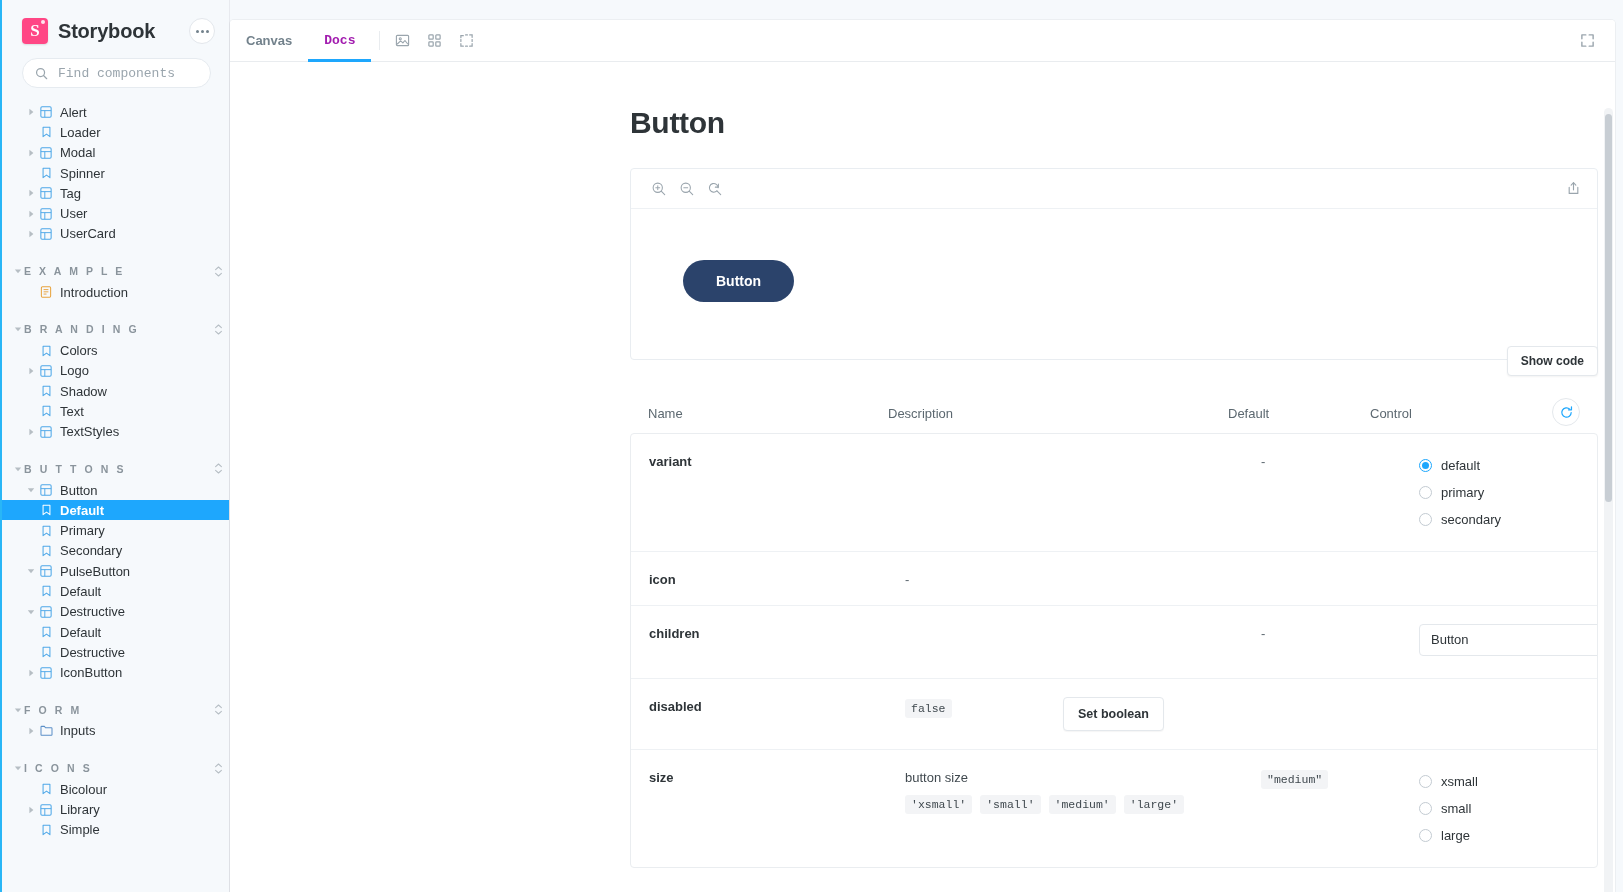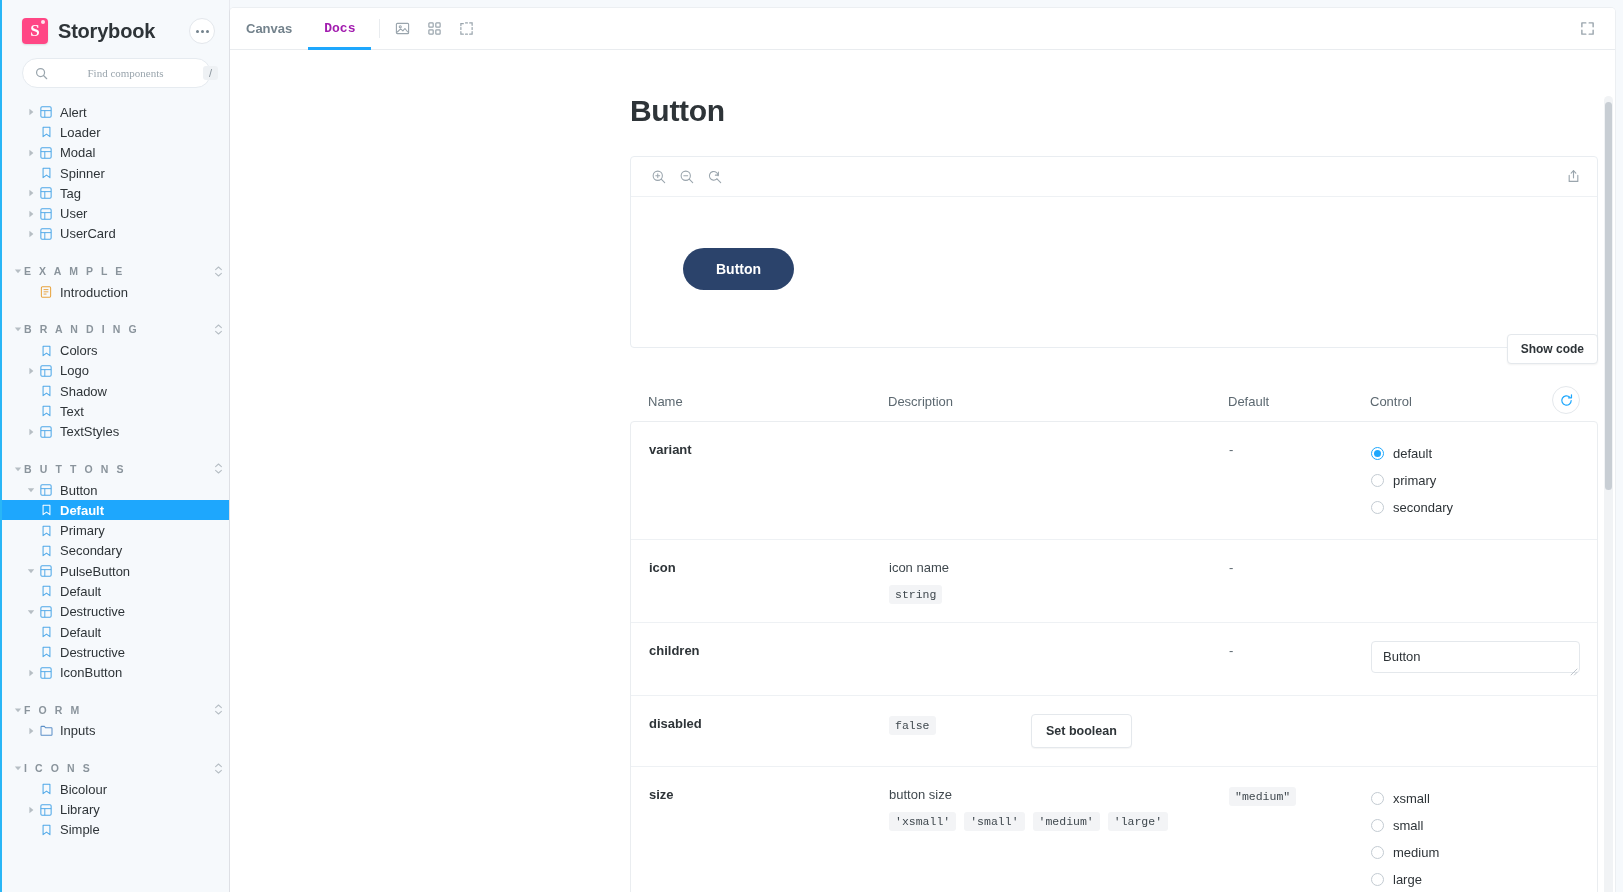--- a/index.html
+++ b/index.html
@@ -73,23 +73,22 @@
     display: flex; align-items: center; gap: 8px;
     height: 30px;
     border: 1px solid #e6ebf0;
     background: #ffffff;
     border-radius: 16px;
     padding: 0 6px 0 12px;
   }
   .search-box svg { flex: 0 0 13px; }
   .search-box input {
     border: none; outline: none; background: transparent;
-    font-size: 11px; color: #2e3438; flex: 1;
-    font-family: Liberation Serif, serif;
-    text-align: center;
+    font-size: 13px; color: #2e3438; flex: 1;
+    font-family: Liberation Mono, monospace;
   }
   .search-box input::placeholder { color: #9aa5ad; }
   .slash-key {
     font-size: 11px; color: #8a949c; background: #eef1f4;
     border-radius: 3px; padding: 1px 6px; flex: 0 0 auto;
   }
 
   .sb-tree {
     flex: 1; overflow: hidden; padding-top: 4px;
   }
@@ -124,21 +123,21 @@
     font-size: 10.5px; font-weight: 700; color: #8a949c;
     letter-spacing: 2.6px; flex: 1;
   }
   .group-exp { width: 22px; display: flex; align-items: center; justify-content: center; color: #b6bec4; }
 
   
   .main {
     flex: 1; height: 892px;
     display: flex; flex-direction: column;
     background: #f6f9fc;
-    padding: 8px 8px 0 0;
+    padding: 20px 8px 0 0;
   }
   .main-inner {
     flex: 1;
     background: #ffffff;
     border-radius: 4px 4px 0 0;
     display: flex; flex-direction: column;
     overflow: hidden;
     box-shadow: 0 0 0 1px rgba(0,0,0,.04);
     position: relative;
   }
@@ -251,20 +250,21 @@
     border: 1px solid #eaedf0;
     border-radius: 4px;
     overflow: hidden;
     background: #fff;
   }
   .arow {
     display: flex;
     border-bottom: 1px solid #eef1f4;
     padding: 18px 0 18px 18px;
     align-items: flex-start;
+    gap: 16px;
   }
   .arow:last-child { border-bottom: none; }
   .aname { font-size: 13px; font-weight: 700; color: #2e3438; padding-top: 2px; }
   .adesc { font-size: 13px; color: #40494f; padding-top: 2px; }
   .adesc .types { margin-top: 10px; display: flex; gap: 8px; flex-wrap: wrap; }
   .code-chip {
     font-family: "Liberation Mono", monospace;
     font-size: 11.5px; color: #40494f;
     background: #f3f4f6; border-radius: 3px;
     padding: 3px 6px; display: inline-block;
@@ -879,23 +879,20 @@
                         <span class="radio-label">primary</span>
                       </div>
                       <div class="radio-row">
                         <span class="radio"></span>
                         <span class="radio-label">secondary</span>
                       </div>
                     </div>
                   </div>
                   <div class="arow">
                     <div class="col-name aname">icon</div>
-                    <div class="col-desc adesc"><span>icon name</span><div class="types">
-                        <span class="code-chip">string</span>
-                      </div></div>
                     <div class="col-def adef"><span>-</span></div>
                   </div>
                   <div class="arow">
                     <div class="col-name aname">children</div>
                     <div class="col-desc adesc"><span></span></div>
                     <div class="col-def adef"><span>-</span></div>
                     <div class="col-ctrl actrl">
                       <div class="ta-wrap"><textarea class="textarea-ctrl" style="">Button</textarea><svg class="ta-grip" viewBox="0 0 9 9">
                           <path d="M8 2 2 8M8 5.4 5.4 8" stroke="#b8c0c7" stroke-width=".9" fill="none" stroke-linecap="round"></path>
                         </svg></div>
@@ -919,24 +916,20 @@
                       <div class="radio-row">
                         <span class="radio"></span>
                         <span class="radio-label">xsmall</span>
                       </div>
                       <div class="radio-row">
                         <span class="radio"></span>
                         <span class="radio-label">small</span>
                       </div>
                       <div class="radio-row">
                         <span class="radio"></span>
-                        <span class="radio-label">medium</span>
-                      </div>
-                      <div class="radio-row">
-                        <span class="radio"></span>
                         <span class="radio-label">large</span>
                       </div>
                     </div>
                   </div>
                 </div>
             </div>
 
           </div>
         </div>
 

